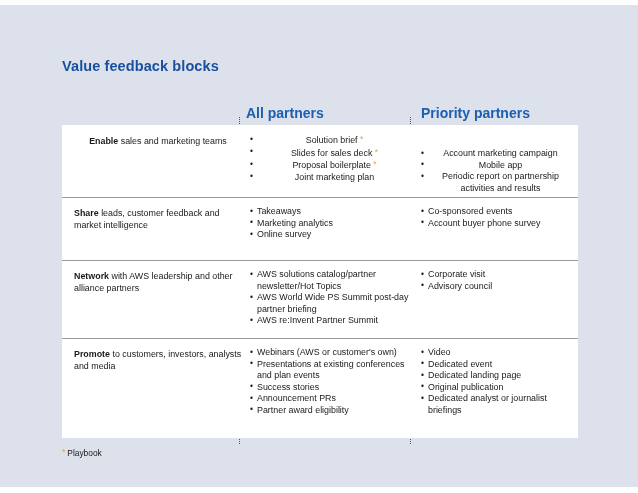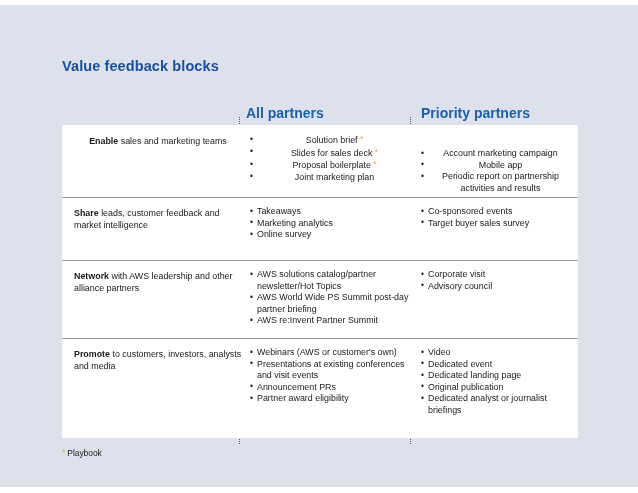--- a/index.html
+++ b/index.html
@@ -156,21 +156,21 @@
         <div class="cell c2" style="top: 9px;">
           <ul class="bullets">
             <li><span>Takeaways</span></li>
             <li><span>Marketing analytics</span></li>
             <li><span>Online survey</span></li>
           </ul>
         </div>
         <div class="cell c3" style="top: 9px;">
           <ul class="bullets">
             <li><span>Co-sponsored events</span></li>
-            <li><span>Target buyer sales survey</span></li>
+            <li><span>Account buyer phone survey</span></li>
           </ul>
         </div>
       </div>
       <div class="row" style="top: 135px; height: 78px;">
         <div class="row-sep" style="top: 0px;"></div>
         <div class="cell c1" style="top: 11px;"><span class="lead-word">Network</span><span> with AWS leadership and other alliance partners</span></div>
         <div class="cell c2" style="top: 9px;">
           <ul class="bullets">
             <li><span>AWS solutions catalog/partner newsletter/Hot Topics</span></li>
             <li><span>AWS World Wide PS Summit post-day partner briefing</span></li>
@@ -183,21 +183,22 @@
             <li><span>Advisory council</span></li>
           </ul>
         </div>
       </div>
       <div class="row" style="top: 213px; height: 100px;">
         <div class="row-sep" style="top: 0px;"></div>
         <div class="cell c1" style="top: 11px;"><span class="lead-word">Promote</span><span> to customers, investors, analysts and media</span></div>
         <div class="cell c2" style="top: 9px;">
           <ul class="bullets">
             <li><span>Webinars (AWS or customer's own)</span></li>
-            <li><span>Presentations at existing conferences and visit events</span></li>
+            <li><span>Presentations at existing conferences and plan events</span></li>
+            <li><span>Success stories</span></li>
             <li><span>Announcement PRs</span></li>
             <li><span>Partner award eligibility</span></li>
           </ul>
         </div>
         <div class="cell c3" style="top: 9px;">
           <ul class="bullets">
             <li><span>Video</span></li>
             <li><span>Dedicated event</span></li>
             <li><span>Dedicated landing page</span></li>
             <li><span>Original publication</span></li>

